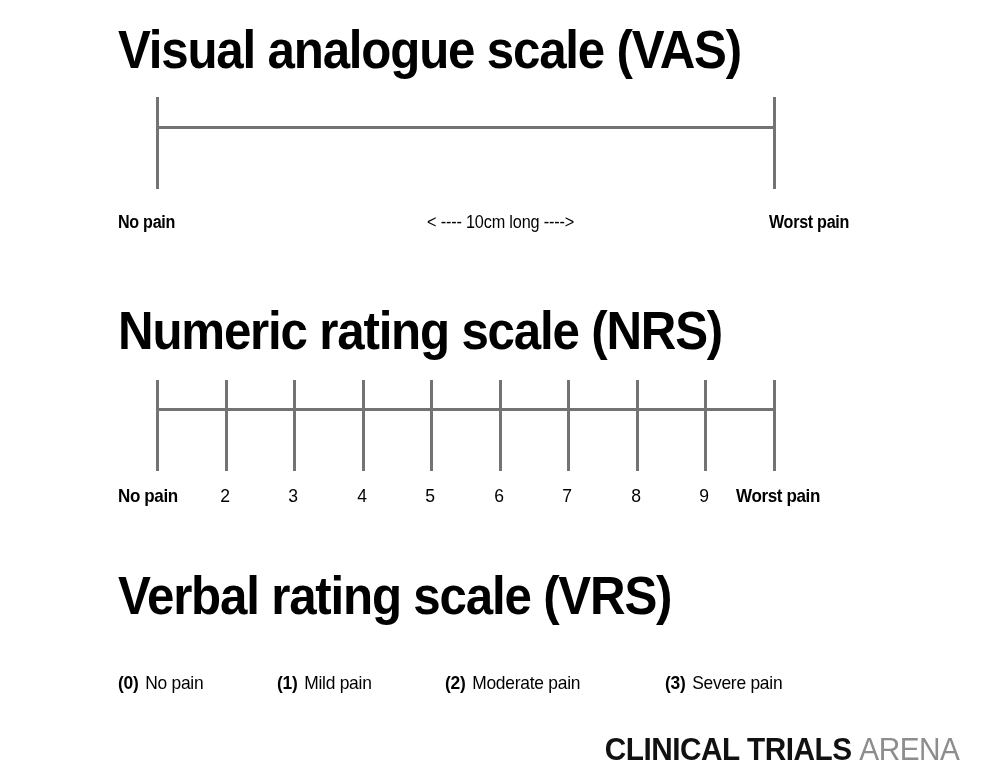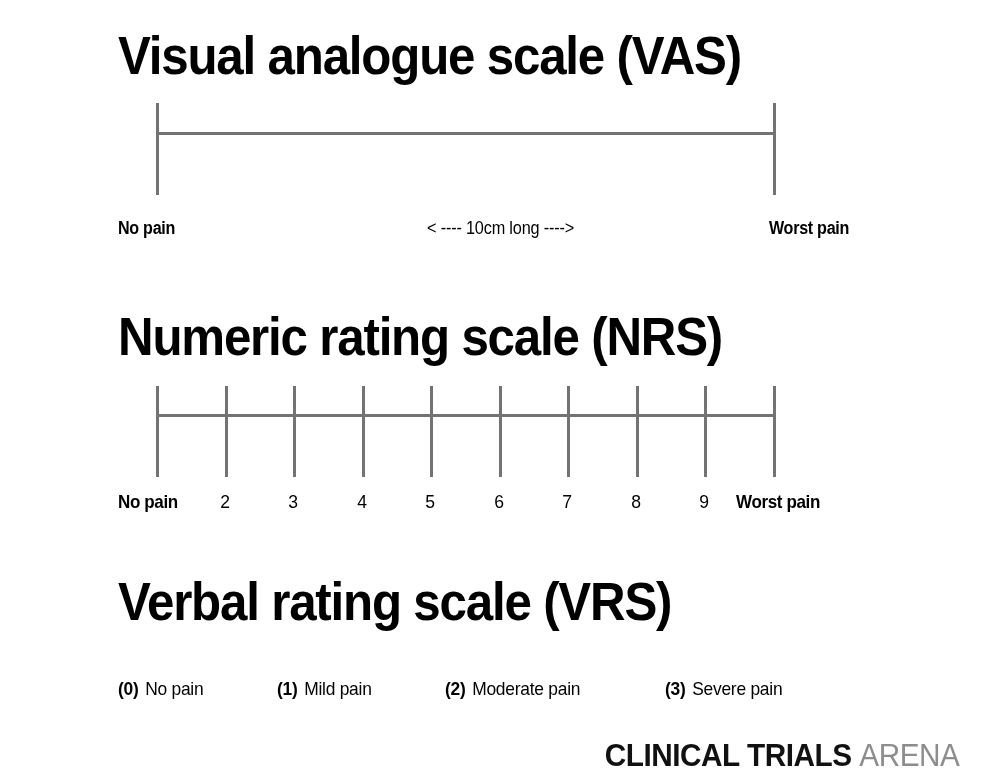--- a/index.html
+++ b/index.html
@@ -14,21 +14,21 @@
     position: relative;
     overflow: hidden;
     font-family: "Liberation Sans", sans-serif;
     color: #000000;
     -webkit-font-smoothing: antialiased;
   }
 
   .canvas {
     position: absolute;
     left: 0;
-    top: 6px;
+    top: 0;
     width: 1001px;
     height: 619px;
   }
 
   
   .scale-title {
     position: absolute;
     left: 118px;
     width: 760px;
     font-weight: 700;

